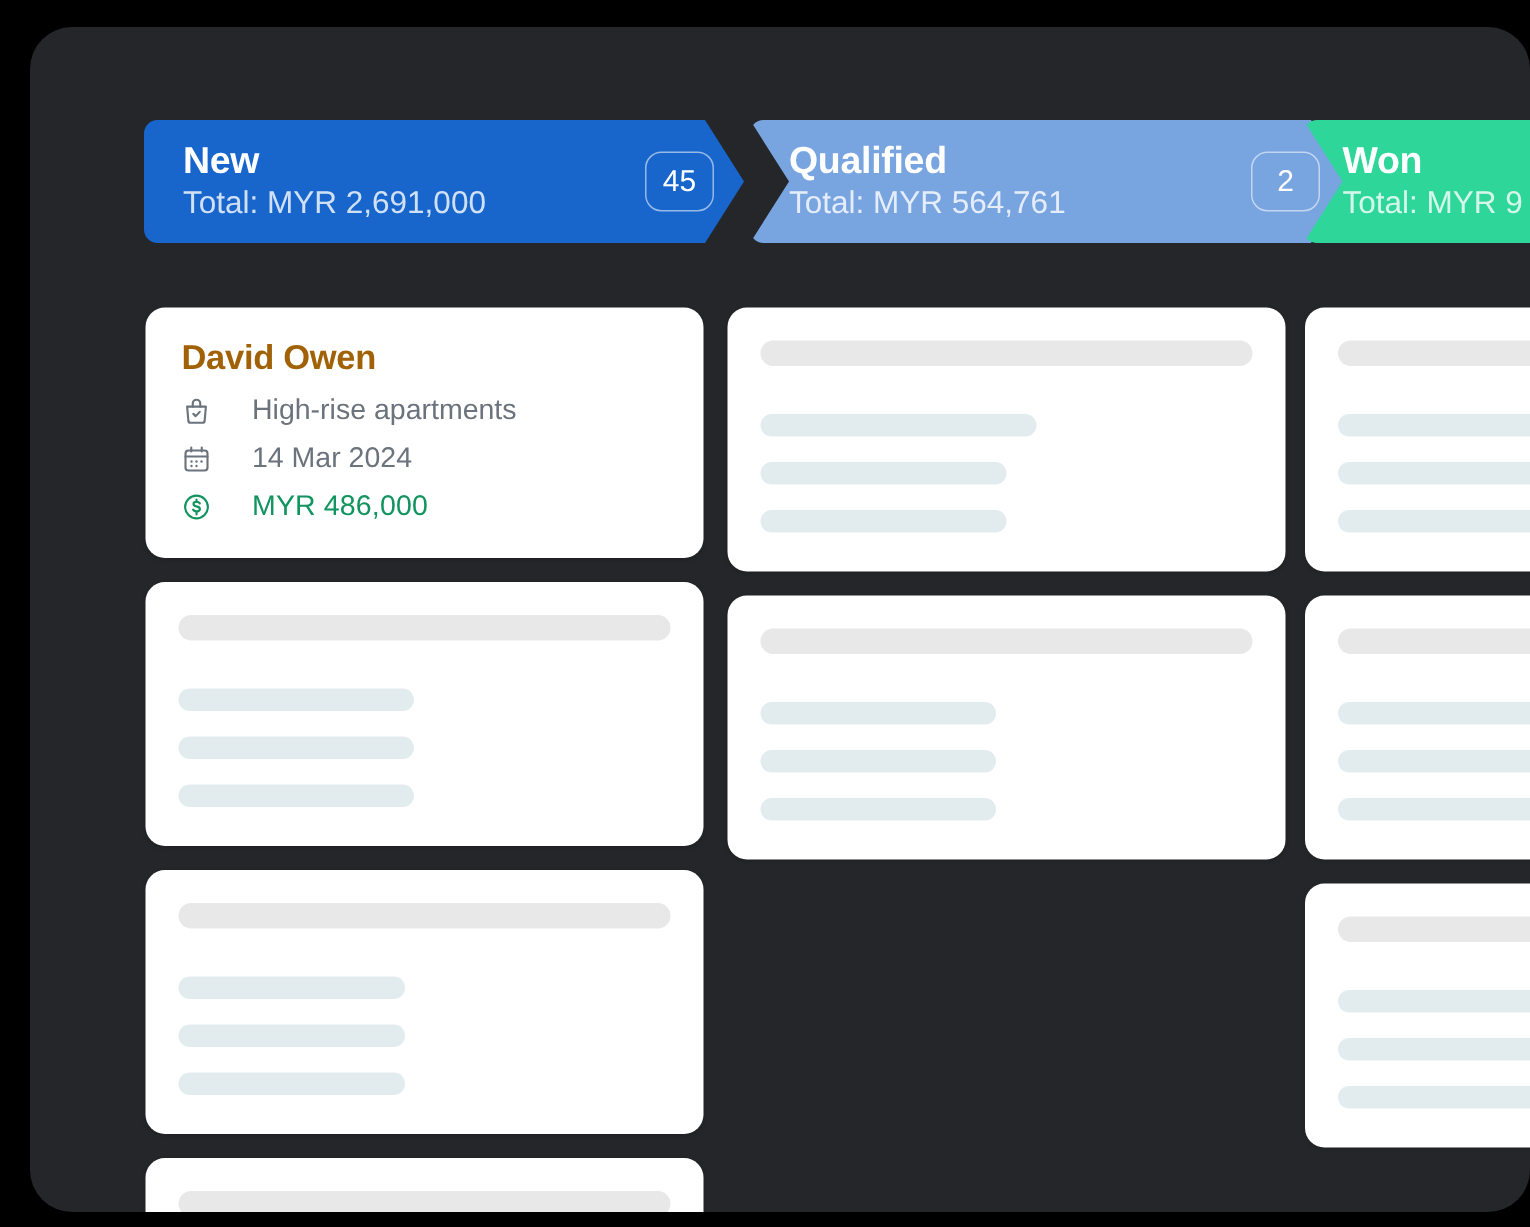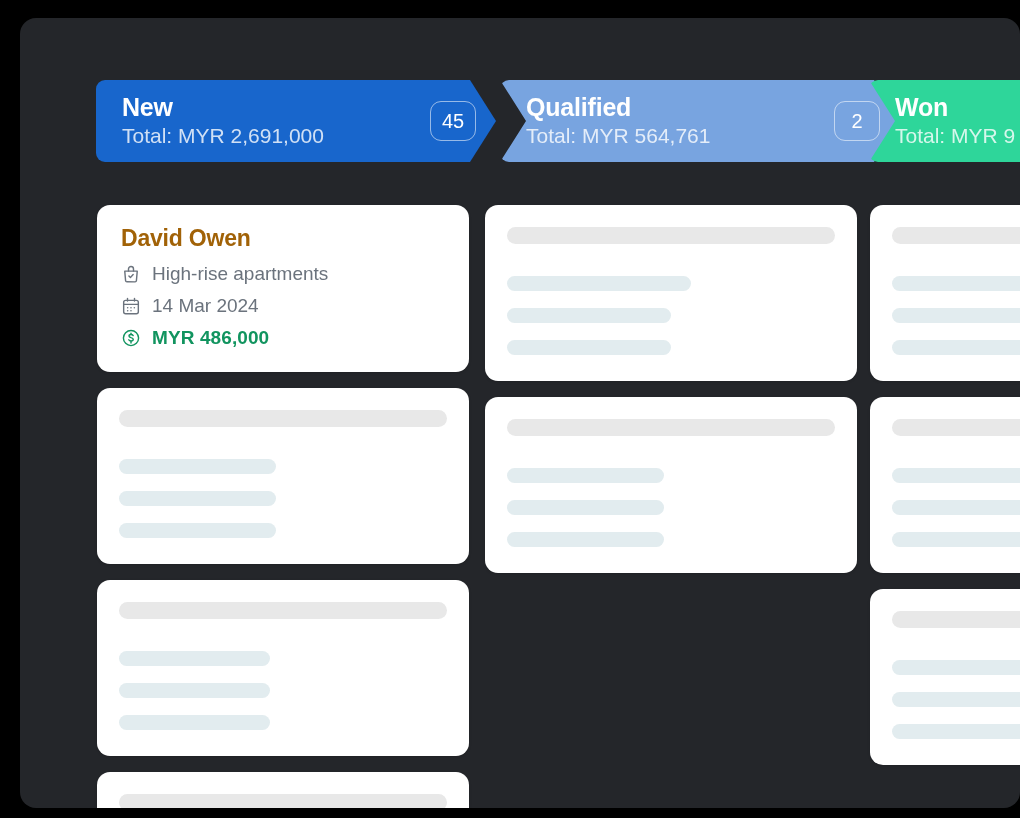--- a/index.html
+++ b/index.html
@@ -20,21 +20,21 @@
   }
 
   
   .board {
     position: absolute;
     left: 20px;
     top: 18px;
     width: 1000px;
     height: 790px;
     background: #24262a;
-    border-radius: 16px;
+    border-radius: 28px;
     overflow: hidden;
   }
 
   
   .pipeline {
     position: absolute;
     left: 56px;
     top: 62px;
     width: 1000px;
     height: 82px;
@@ -148,42 +148,42 @@
     font-weight: bold;
     color: #a16207;
     letter-spacing: -0.2px;
     margin-bottom: 10px;
     white-space: nowrap;
   }
 
   .deal-row {
     display: flex;
     align-items: center;
-    gap: 11px;
+    gap: 27px;
     margin-bottom: 8px;
     height: 24px;
   }
   .deal-row:last-child { margin-bottom: 0; }
 
   .deal-row .ico {
     width: 20px;
     height: 20px;
     flex: 0 0 20px;
     display: block;
   }
 
   .deal-label {
     font-size: 19px;
     color: #6b737d;
     white-space: nowrap;
   }
 
   .deal-amount {
     font-size: 19px;
-    font-weight: bold;
+    font-weight: normal;
     color: #11945f;
     letter-spacing: 0.1px;
     white-space: nowrap;
   }
 
   
   .card.skeleton {
     padding: 22px 22px 26px 22px;
   }
 

